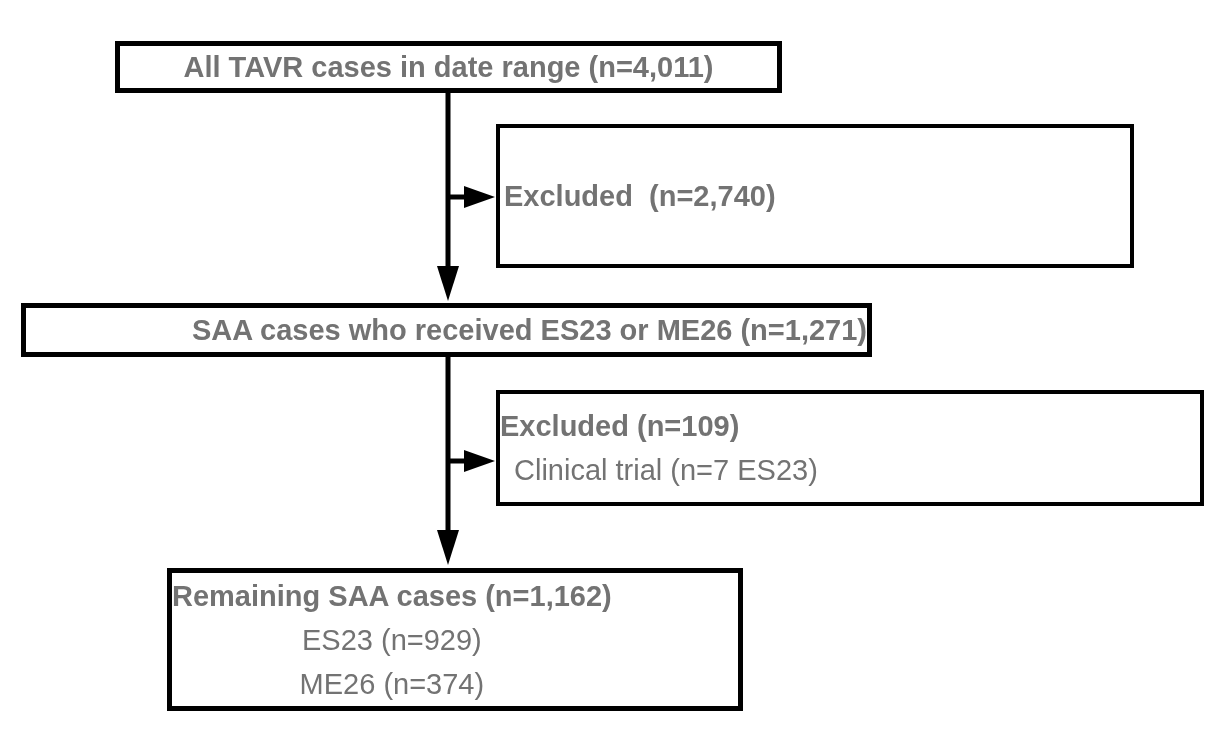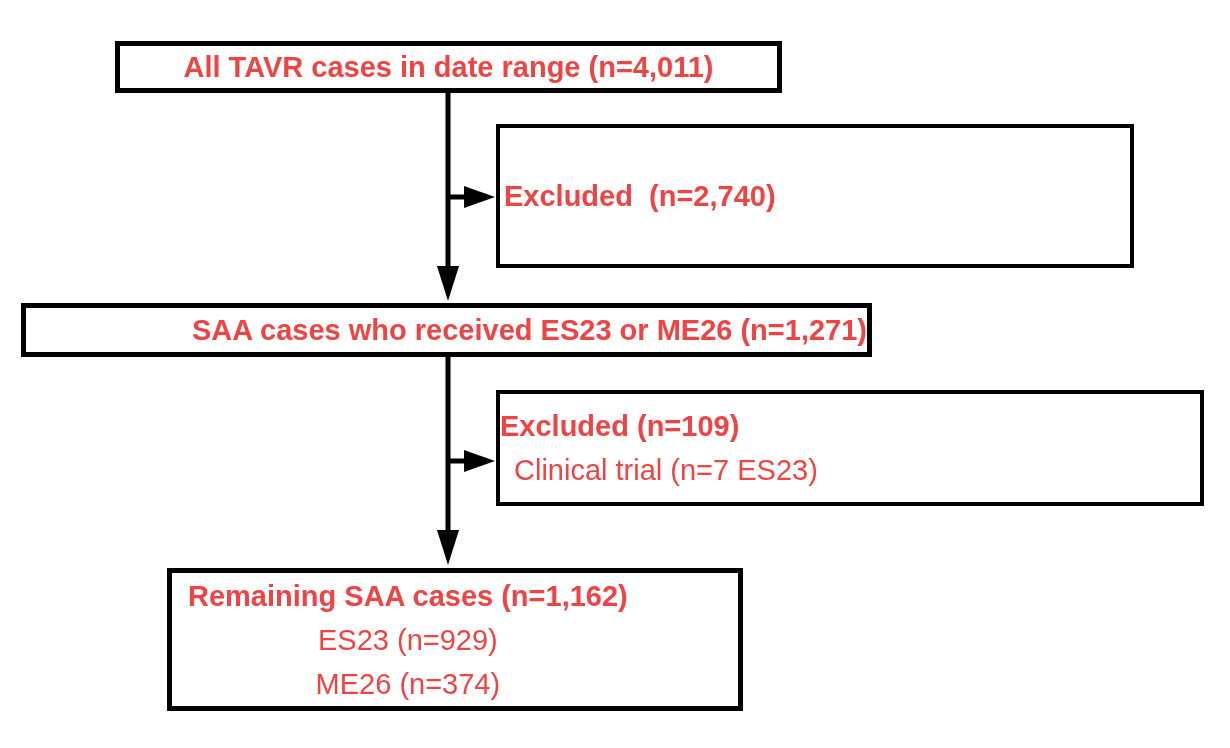--- a/index.html
+++ b/index.html
@@ -6,21 +6,21 @@
     margin: 0;
     padding: 0;
     background: #ffffff;
   }
   #canvas {
     position: relative;
     width: 1230px;
     height: 748px;
     background: #ffffff;
     font-family: "Liberation Sans", sans-serif;
-    color: #ef4444;
+    color: #737373;
     overflow: hidden;
   }
   .box {
     position: absolute;
     box-sizing: border-box;
     background: #ffffff;
     border: 5px solid #000000;
     display: flex;
     flex-direction: column;
     justify-content: center;
@@ -42,21 +42,21 @@
     font-size: 29px;
     line-height: 44px;
     white-space: pre;
   }
   .excl-header { font-weight: bold; }
   .excl-item   { padding-left: 14px; font-weight: normal; }
   
   #box-bottom { left: 167px; top: 568px; width: 576px; height: 143px; align-items: flex-start; }
   .bottom-inner {
     display: inline-block;
-    margin-left: 16px;
+    margin-left: 0;
     text-align: center;
   }
   .bottom-header {
     font-size: 29px;
     font-weight: bold;
     line-height: 44px;
     white-space: nowrap;
     text-align: left;
   }
   .bottom-item {

